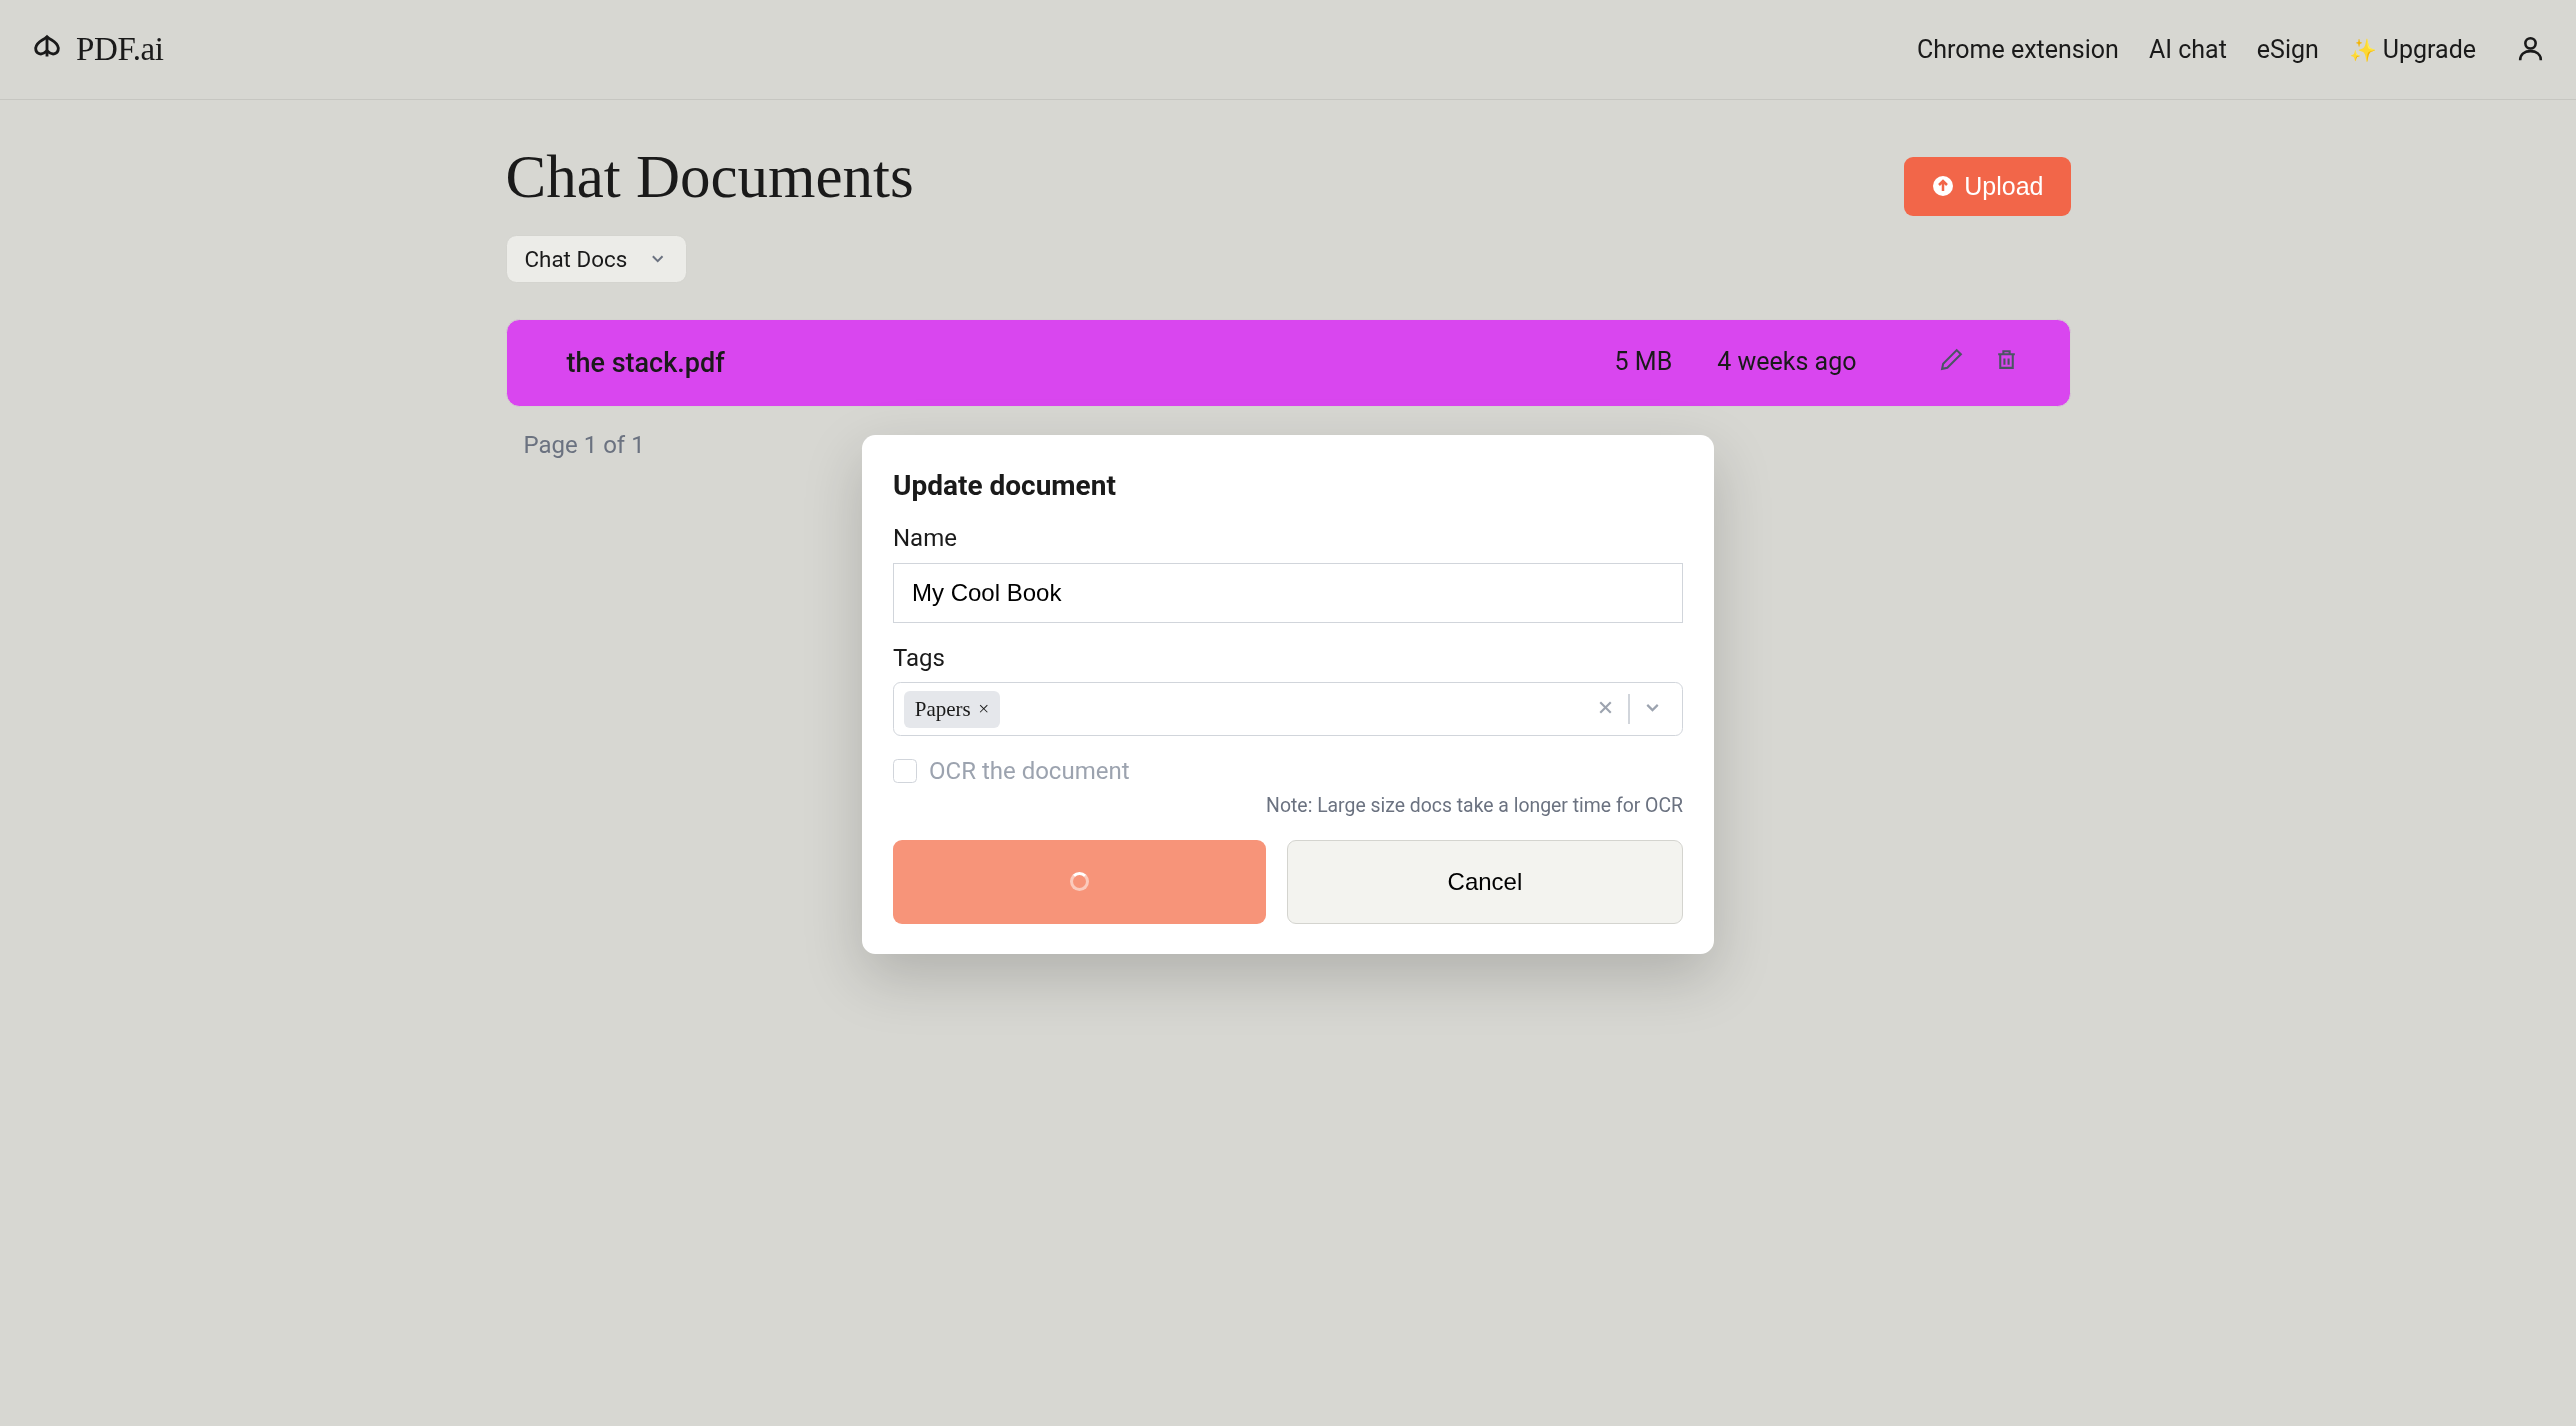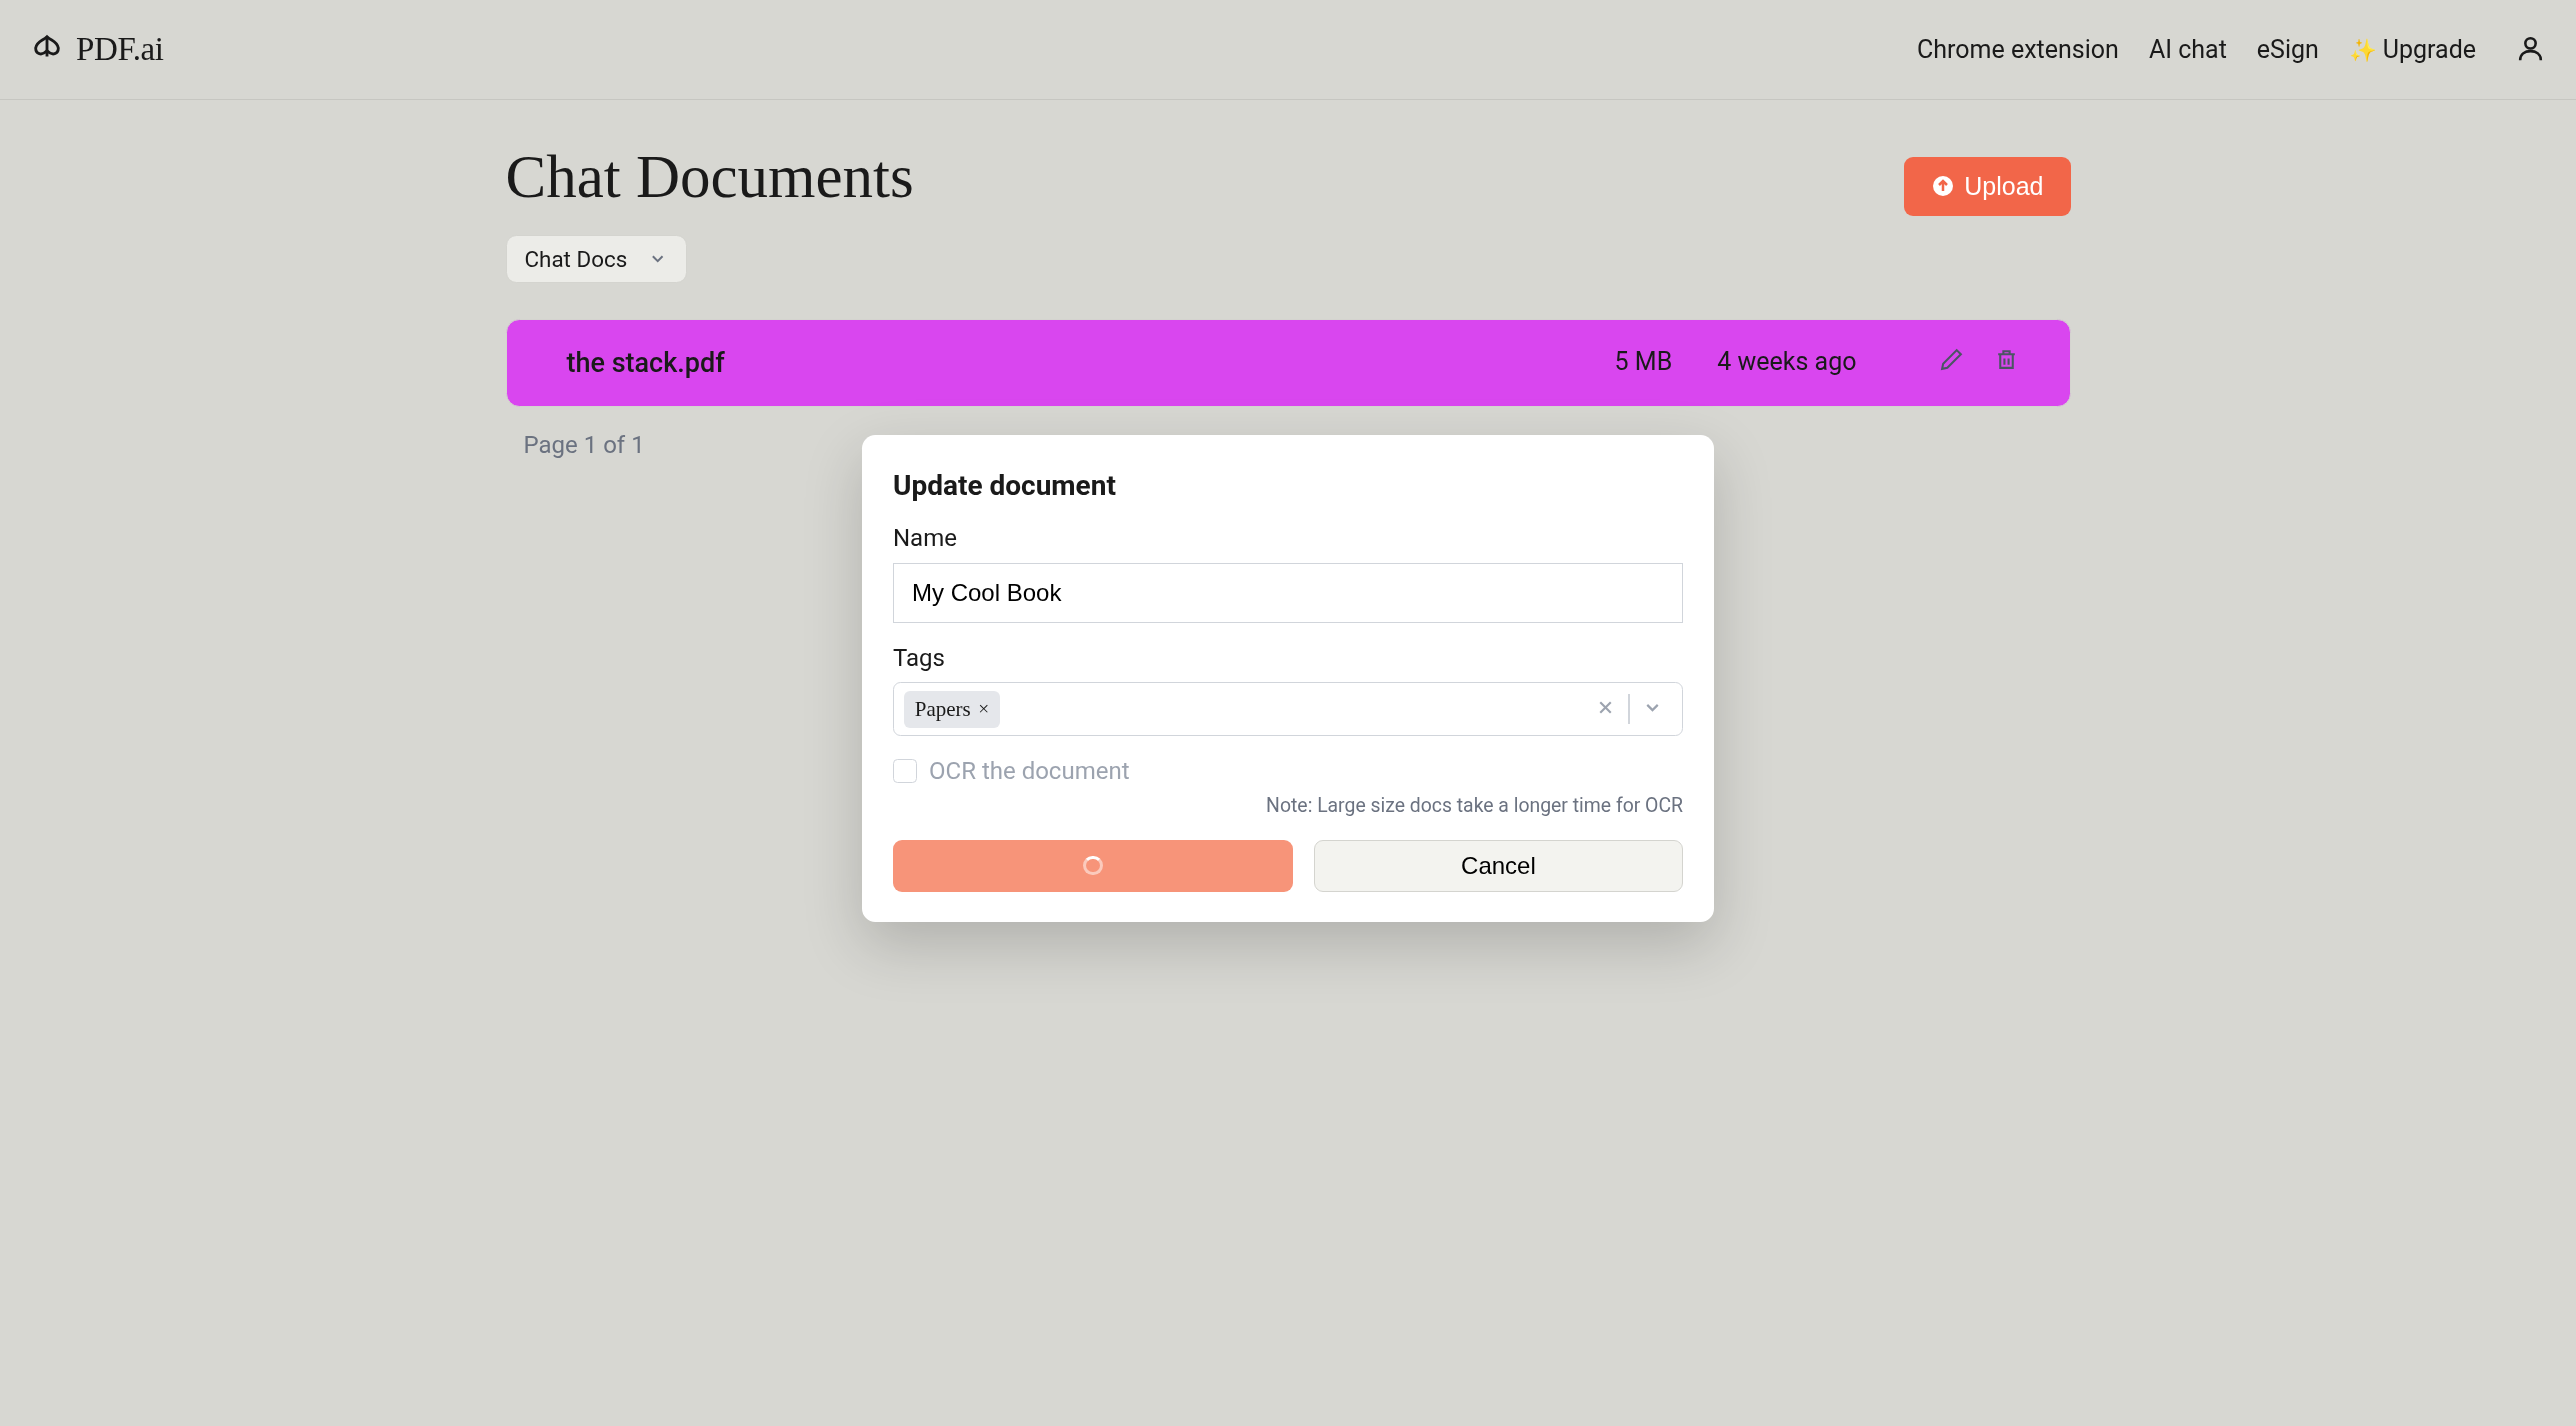--- a/index.html
+++ b/index.html
@@ -341,21 +341,21 @@
     
     @keyframes spin {
       to { transform: rotate(360deg); }
     }
     
     .btn-secondary {
       flex: 1;
       background: #f3f3ef;
       border: 1.5px solid #d4d4cf;
       border-radius: 9px;
-      padding: 0;
+      padding: 27px;
       font-size: 24px;
       cursor: pointer;
     }
   </style>
 </head>
 <body>
 
 <header class="header">
   <div class="logo-group">
     <span class="logo-icon">

